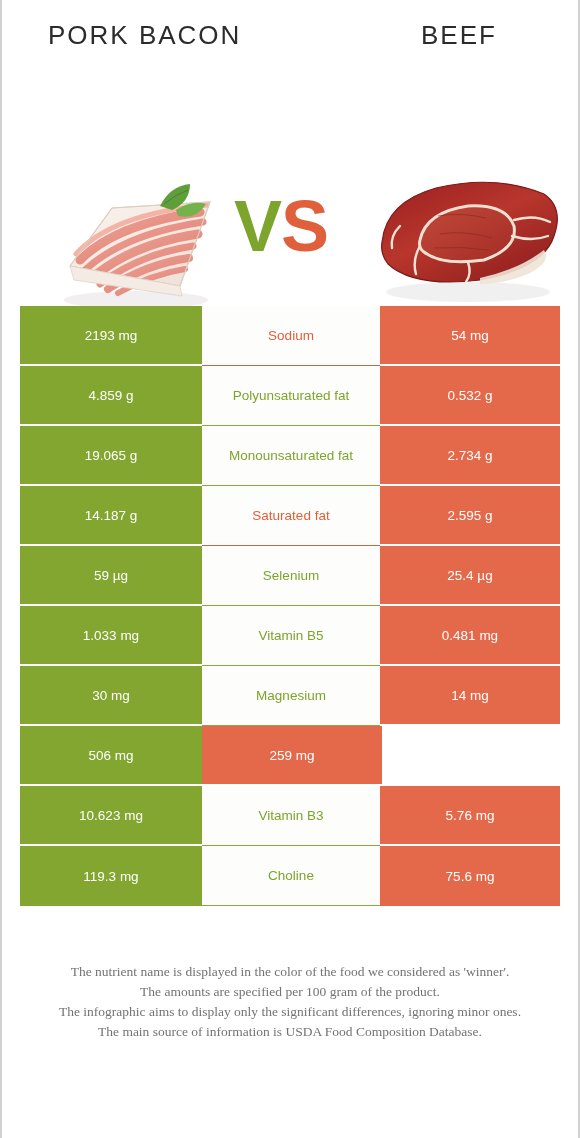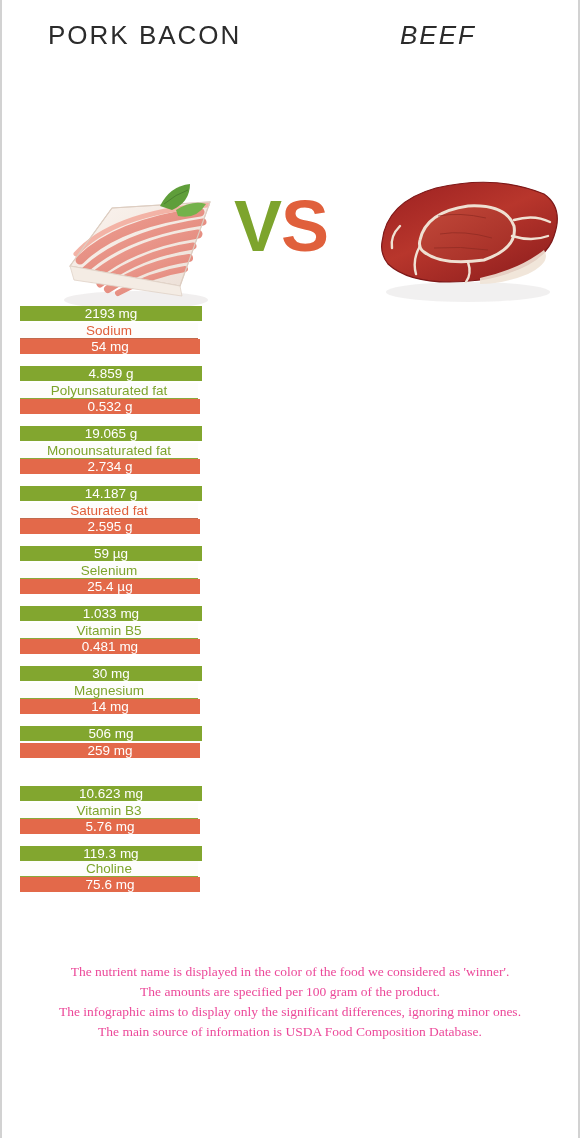--- a/index.html
+++ b/index.html
@@ -28,21 +28,21 @@
     position: absolute;
     top: 20px;
     font-size: 26px;
     font-weight: 300;
     letter-spacing: 2.0px;
     color: #2b2b2b;
     white-space: nowrap;
     font-family: "Liberation Sans", sans-serif;
   }
   .title-left  { left: 46px; }
-  .title-right { left: 398px; font-style: italic; }
+  .title-right { left: 419px; }
 
   
   .hero {
     position: relative;
     height: 232px;
   }
   .food-img {
     position: absolute;
     top: 0;
   }
@@ -67,21 +67,20 @@
   .table {
     position: absolute;
     left: 18px;
     top: 306px;
     width: 540px;
   }
   .row {
     display: flex;
     height: 60px;
     align-items: stretch;
-    flex-direction: column;
   }
   .cell {
     display: flex;
     align-items: center;
     justify-content: center;
     font-size: 13.5px;
     box-sizing: border-box;
   }
   .cell-left {
     width: 182px;
@@ -110,21 +109,21 @@
 
   
   .footer {
     position: absolute;
     left: 0;
     right: 0;
     top: 962px;
     text-align: center;
     font-size: 13.5px;
     line-height: 20px;
-    color: #ec4899;
+    color: #737373;
     padding: 0 22px;
     box-sizing: border-box;
     font-family: "Liberation Serif", serif;
   }
   .footer div { }
 </style>
 </head>
 <body>
 
 <div class="header">

